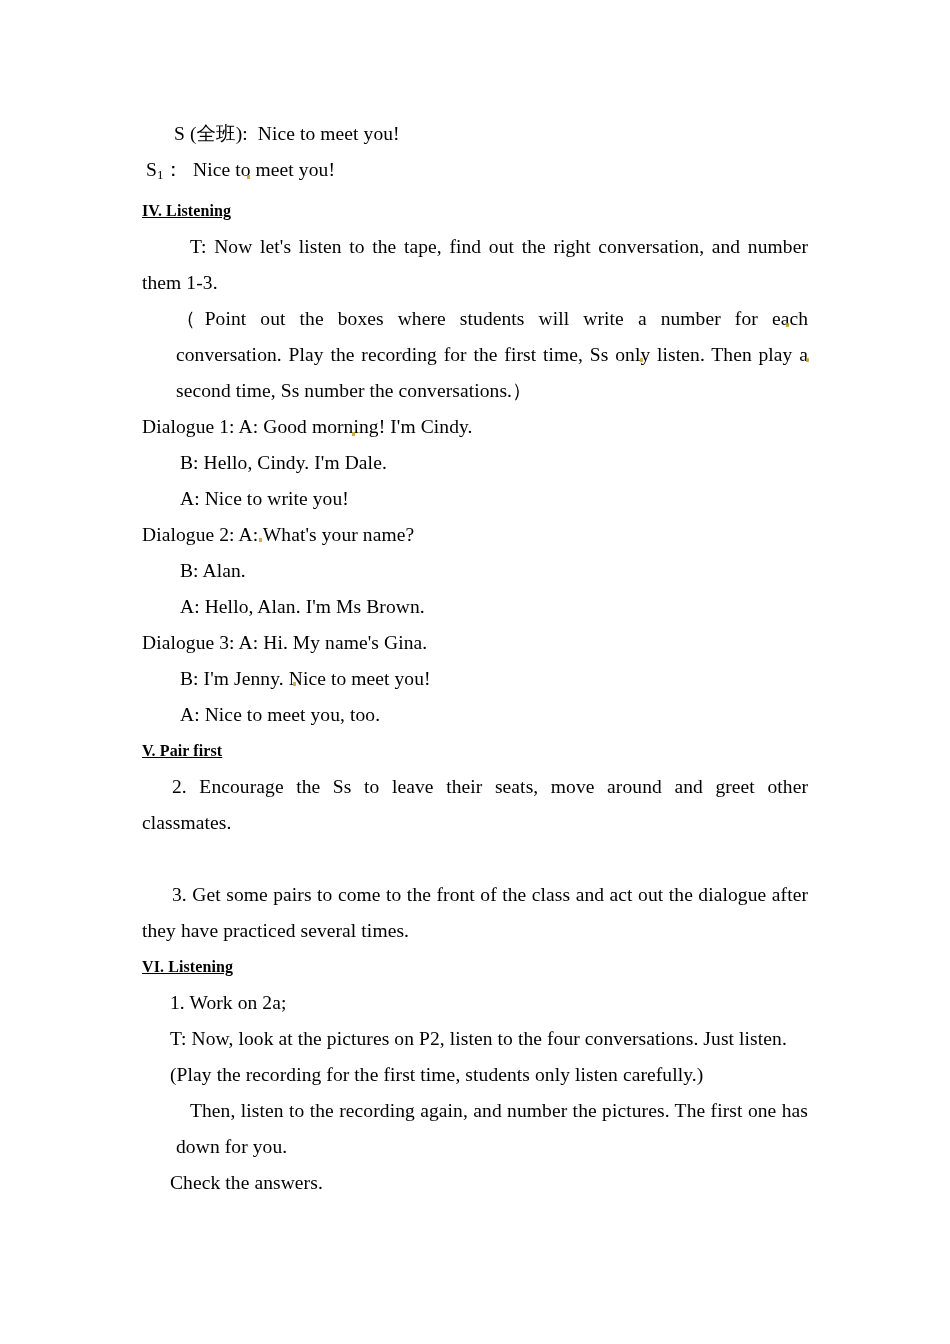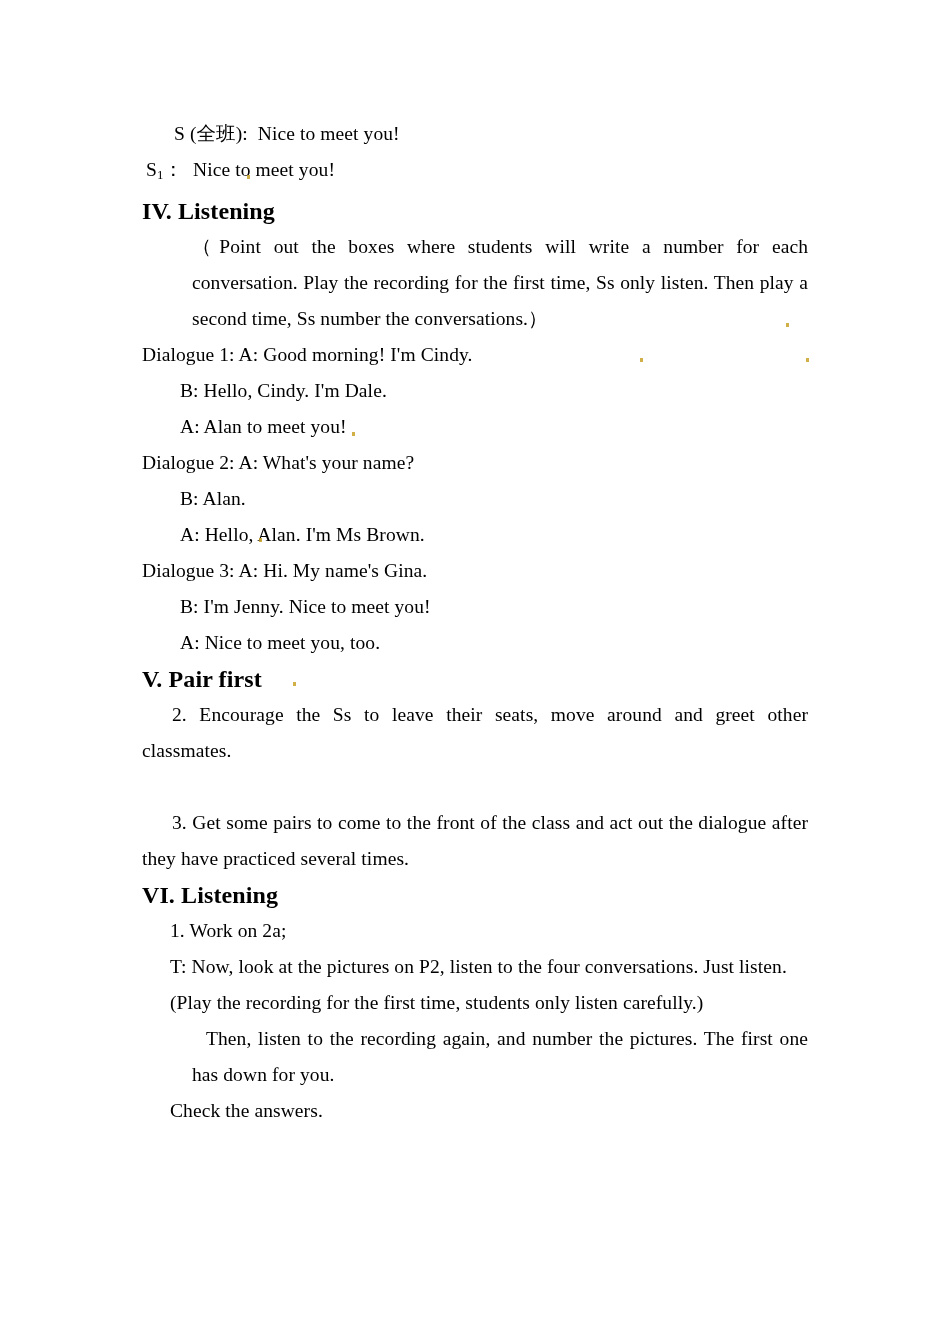--- a/index.html
+++ b/index.html
@@ -36,30 +36,31 @@
   }
   .para {
     font-size: 19.5px;
     line-height: 36px;
     text-align: justify;
     text-justify: inter-word;
     letter-spacing: 0.1px;
   }
   .para-last-left { text-align-last: left; }
   .hd {
-    font-size: 24px;
+    font-size: 16px;
     line-height: 36px;
     font-weight: bold;
     letter-spacing: 0.1px;
+    text-decoration: underline;
   }
   
   .i-0  { margin-left: 0; }
   .i-20 { margin-left: 4px; }
   .i-32 { margin-left: 32px; }
-  .i-34 { margin-left: 50px; }
+  .i-34 { margin-left: 34px; }
   .i-48 { margin-left: 28px; }
   .i-50 { margin-left: 38px; }
   .ti-30 { text-indent: 30px; }
   .ti-48 { text-indent: 48px; }
   .blank { height: 36px; }
   sub.s1 { font-size: 0.66em; vertical-align: -0.22em; }
   
   .speck {
     position: absolute;
     width: 3px; height: 4px;
@@ -73,26 +74,27 @@
 
 <div class="page">
   <div class="doc">
 
     <div class="ln i-32">S (全班):  Nice to meet you!</div>
 
     <div class="ln i-20"><span>S</span><sub class="s1">1</sub><span>：  Nice to meet you!</span></div>
 
     <div class="hd i-0">IV. Listening</div>
 
+    <div class="para ti-48 para-last-left">T: Now let's listen to the tape, find out the right conversation, and number them 1-3.</div>
 
     <div class="para i-34 para-last-left">（Point out the boxes where students will write a number for each conversation. Play the recording for the first time, Ss only listen. Then play a second time, Ss number the conversations.）</div>
 
     <div class="ln i-0">Dialogue 1: A: Good morning! I'm Cindy.</div>
     <div class="ln i-50">B: Hello, Cindy. I'm Dale.</div>
-    <div class="ln i-50">A: Alan to meet you!</div>
+    <div class="ln i-50">A: Nice to write you!</div>
 
     <div class="ln i-0">Dialogue 2: A: What's your name?</div>
     <div class="ln i-50">B: Alan.</div>
     <div class="ln i-50">A: Hello, Alan. I'm Ms Brown.</div>
 
     <div class="ln i-0">Dialogue 3: A: Hi. My name's Gina.</div>
     <div class="ln i-50">B: I'm Jenny. Nice to meet you!</div>
     <div class="ln i-50">A: Nice to meet you, too.</div>
 
     <div class="hd i-0">V. Pair first</div>

